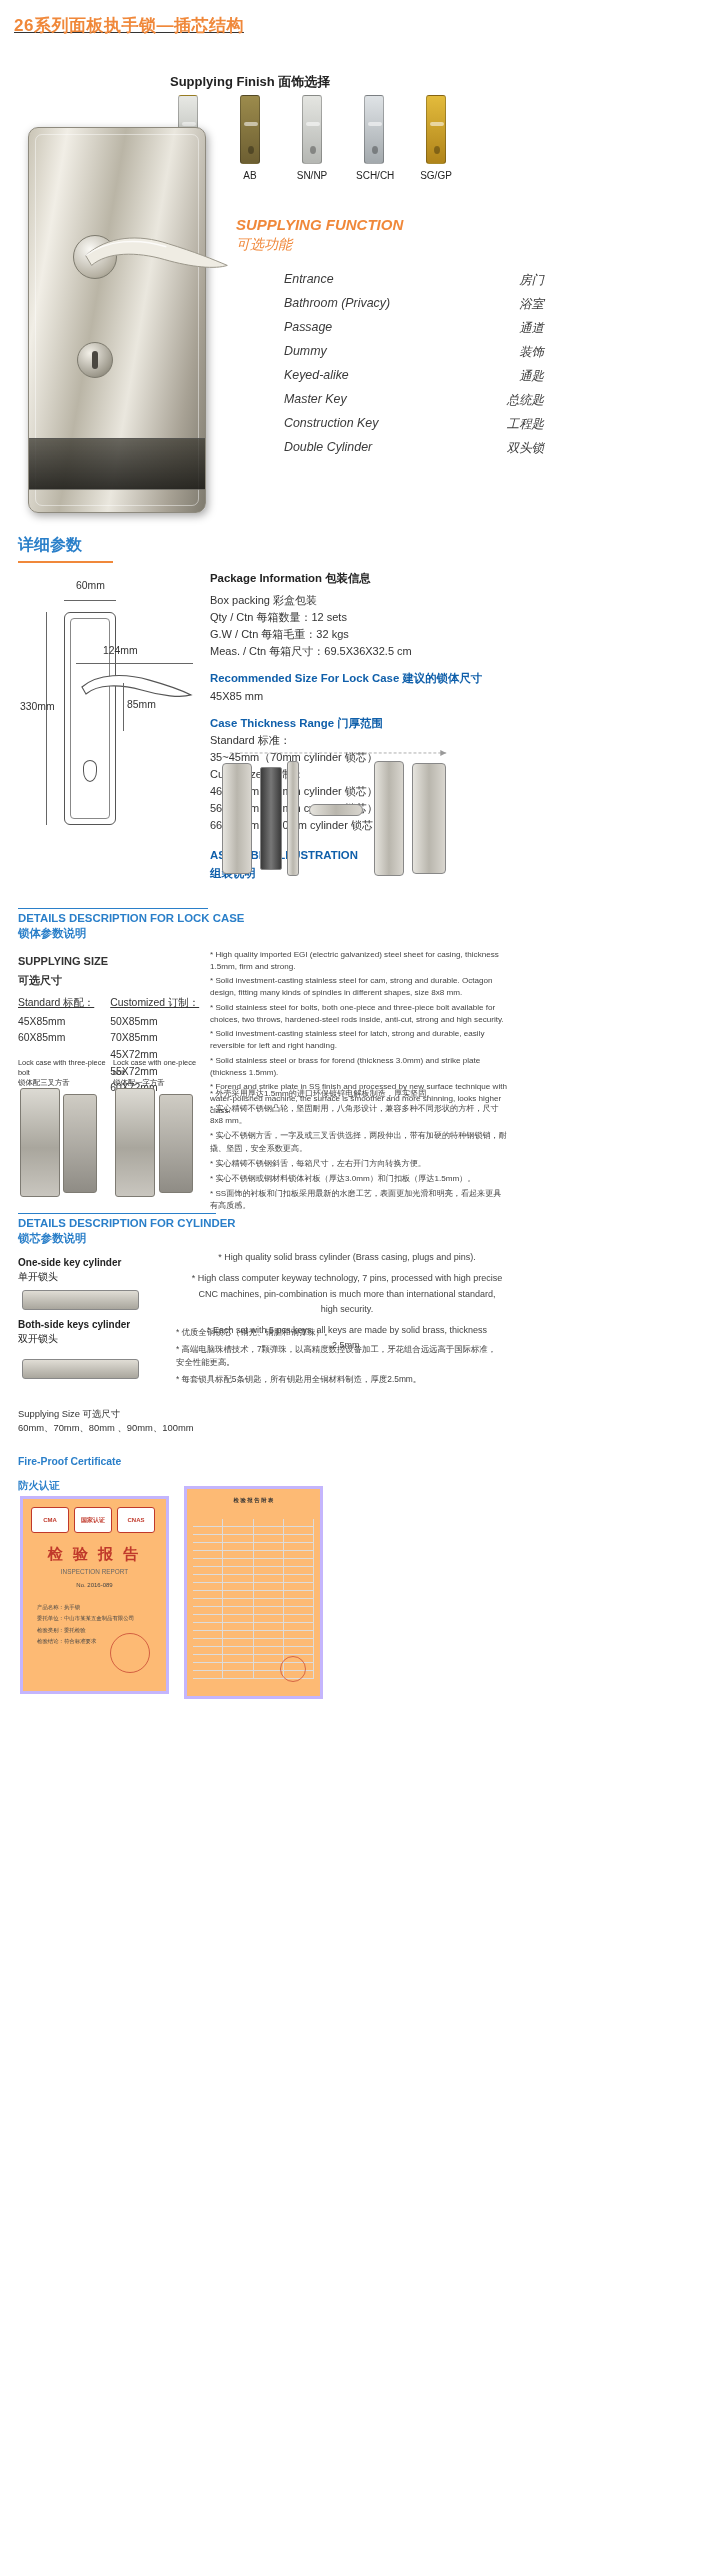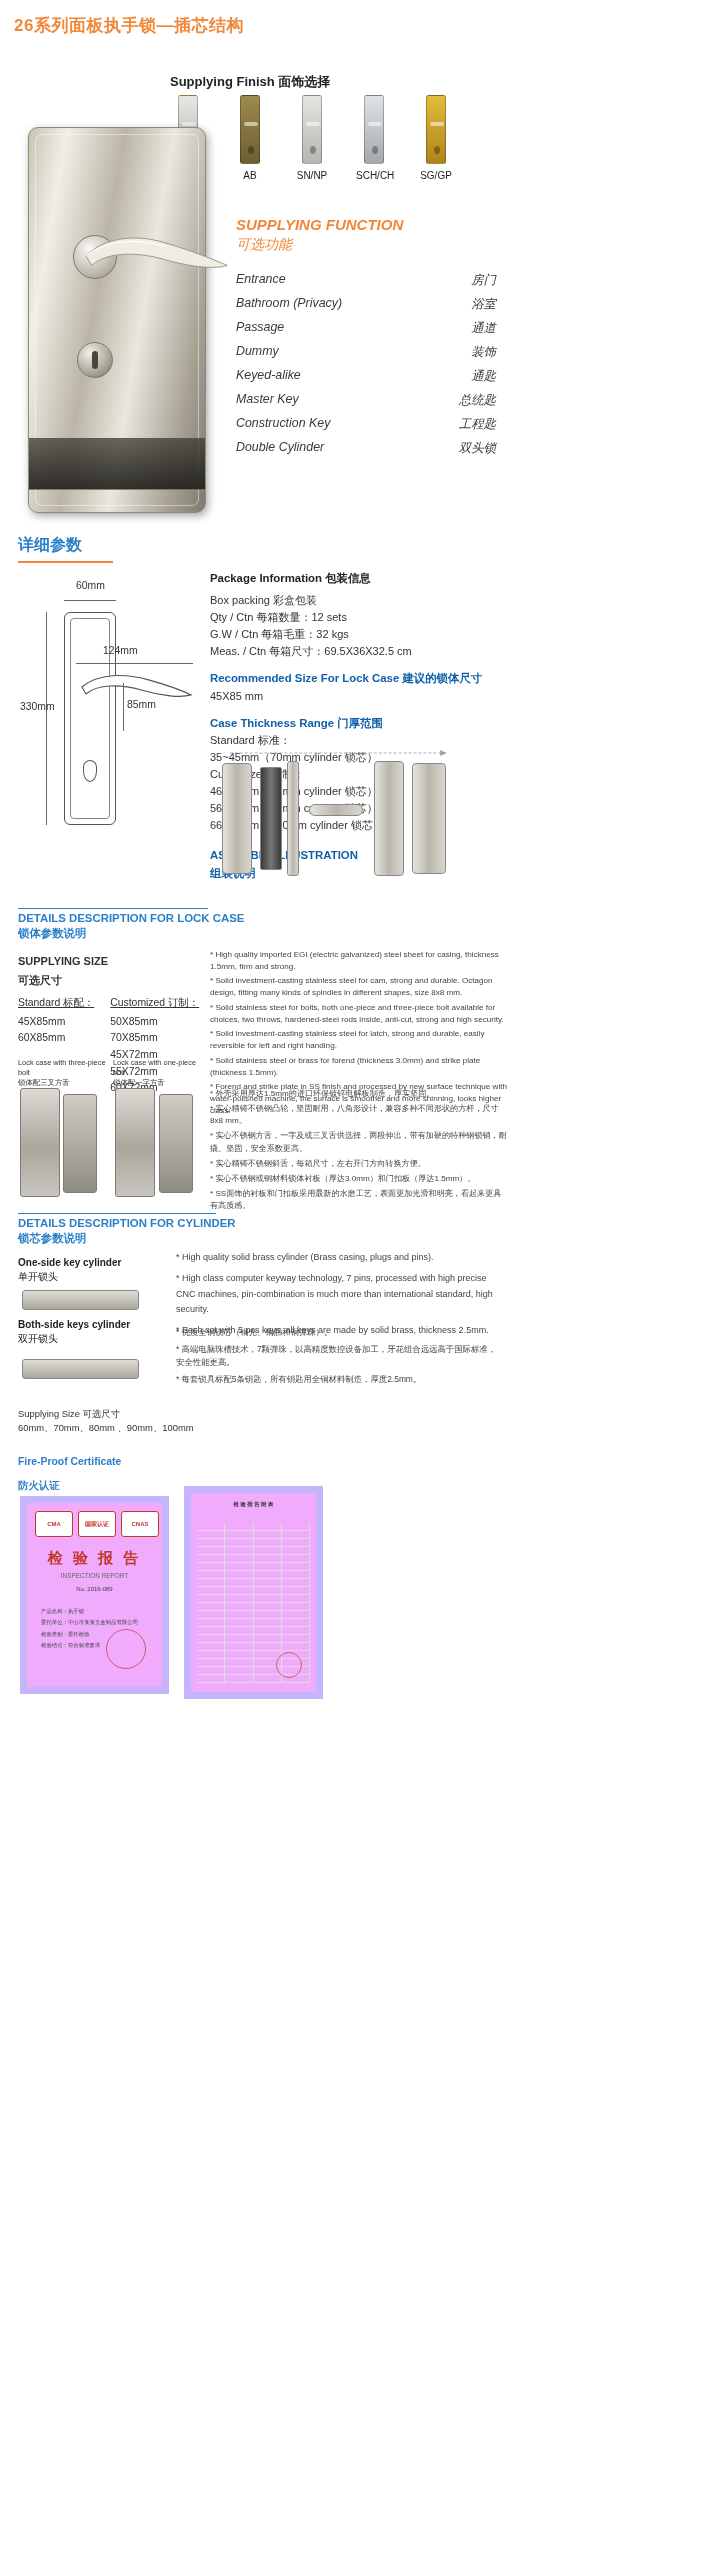--- a/index.html
+++ b/index.html
@@ -8,21 +8,21 @@
     width:703px; height:2576px;
     background:#ffffff;
     font-family:"Liberation Sans", sans-serif;
     color:#333;
     position:relative;
     overflow:hidden;
   }
   .page { position:relative; width:703px; height:2576px; }
 
   
-  .header { padding:14px 8px 6px 14px; }
+  .header { padding:14px 8px 6px 14px;text-decoration:underline; }
   .header .line1 {
     color:#f0883a; font-size:17px; font-weight:bold; letter-spacing:0.5px;
     margin-bottom:8px;
   }
   .header .line2 {
     color:#f0883a; font-size:17px; font-weight:bold; letter-spacing:0.5px;
   }
   .header .line2 .model { margin-left:28px; }
 
   
@@ -85,21 +85,21 @@
   }
   .handle {
     position:absolute; left:59px; top:117px; width:159px; height:59px;
     pointer-events:none;
   }
 
   
   .sf-wrap { position:absolute; left:236px; top:216px; width:297px;font-style:italic; }
   .sf-title { color:#f0883a; font-size:15px; font-weight:bold; }
   .sf-subtitle { color:#f0883a; font-size:14px; margin-top:3px; }
-  .sf-list { margin-top:14px; }
+  .sf-list { margin-top:14px;margin-left:48px; }
   .sf-row {
     display:flex; justify-content:space-between;
     font-size:12.4px; color:#3a3a3a; padding:3.5px 0; width:260px;
   }
   .sf-row .cn { color:#3a3a3a; }
 
   
   .sec-title-cn {
     position:absolute; font-size:16px; font-weight:bold; color:#2a7fc9;
   }
@@ -160,31 +160,31 @@
   .lockcase-img {
     position:absolute;
     background:linear-gradient(180deg,#dcdad3,#a9a69d 55%,#c9c6bf);
     border:1px solid #7e7b73;
   }
 
   
   .cy-title { position:absolute; left:18px; top:1217px; }
   .cyl-names { position:absolute; left:18px; top:1256px; font-size:10px; color:#222; line-height:1.4; }
   .cyl-text { position:absolute; left:176px; top:1250px; width:327px; font-size:9px; color:#444; line-height:1.7; }
-  .cyl-text p { margin:0 0 6px 0; }
+  .cyl-text p { margin:0 0 6px 15px;text-align:center; }
   .cyl-text-cn { position:absolute; left:176px; top:1326px; width:327px; font-size:8.4px; color:#444; line-height:1.55; }
   .cyl-text-cn p { margin:0 0 4px 0; }
   .supsize { position:absolute; left:18px; top:1407px; font-size:9.4px; color:#333; line-height:1.5; }
 
   
   .fp-title { position:absolute; left:18px; top:1456px; }
   .fp-en { color:#2a7fc9; font-size:10.4px; font-weight:bold; }
   .fp-cn { color:#2a7fc9; font-size:10.4px; font-weight:bold; margin-top:12px; }
 
-  .cert { position:absolute; border:7px solid #c4b5fd; background:#f0abfc; }
+  .cert { position:absolute; border:3px solid #c4b5fd; background:#fdba74; }
   .cert-left { left:20px; top:1496px; width:149px; height:198px; }
   .cert-right { left:184px; top:1486px; width:139px; height:213px; }
 
   .cert-badges { position:absolute; left:8px; top:8px; display:flex; gap:5px; }
   .badge {
     width:38px; height:26px; border:1px solid #c0392b; border-radius:3px;
     display:flex; align-items:center; justify-content:center;
     font-size:6px; color:#c0392b; font-weight:bold; background:#fff;
   }
   .cert-head { position:absolute; left:0; right:0; top:46px; text-align:center;

